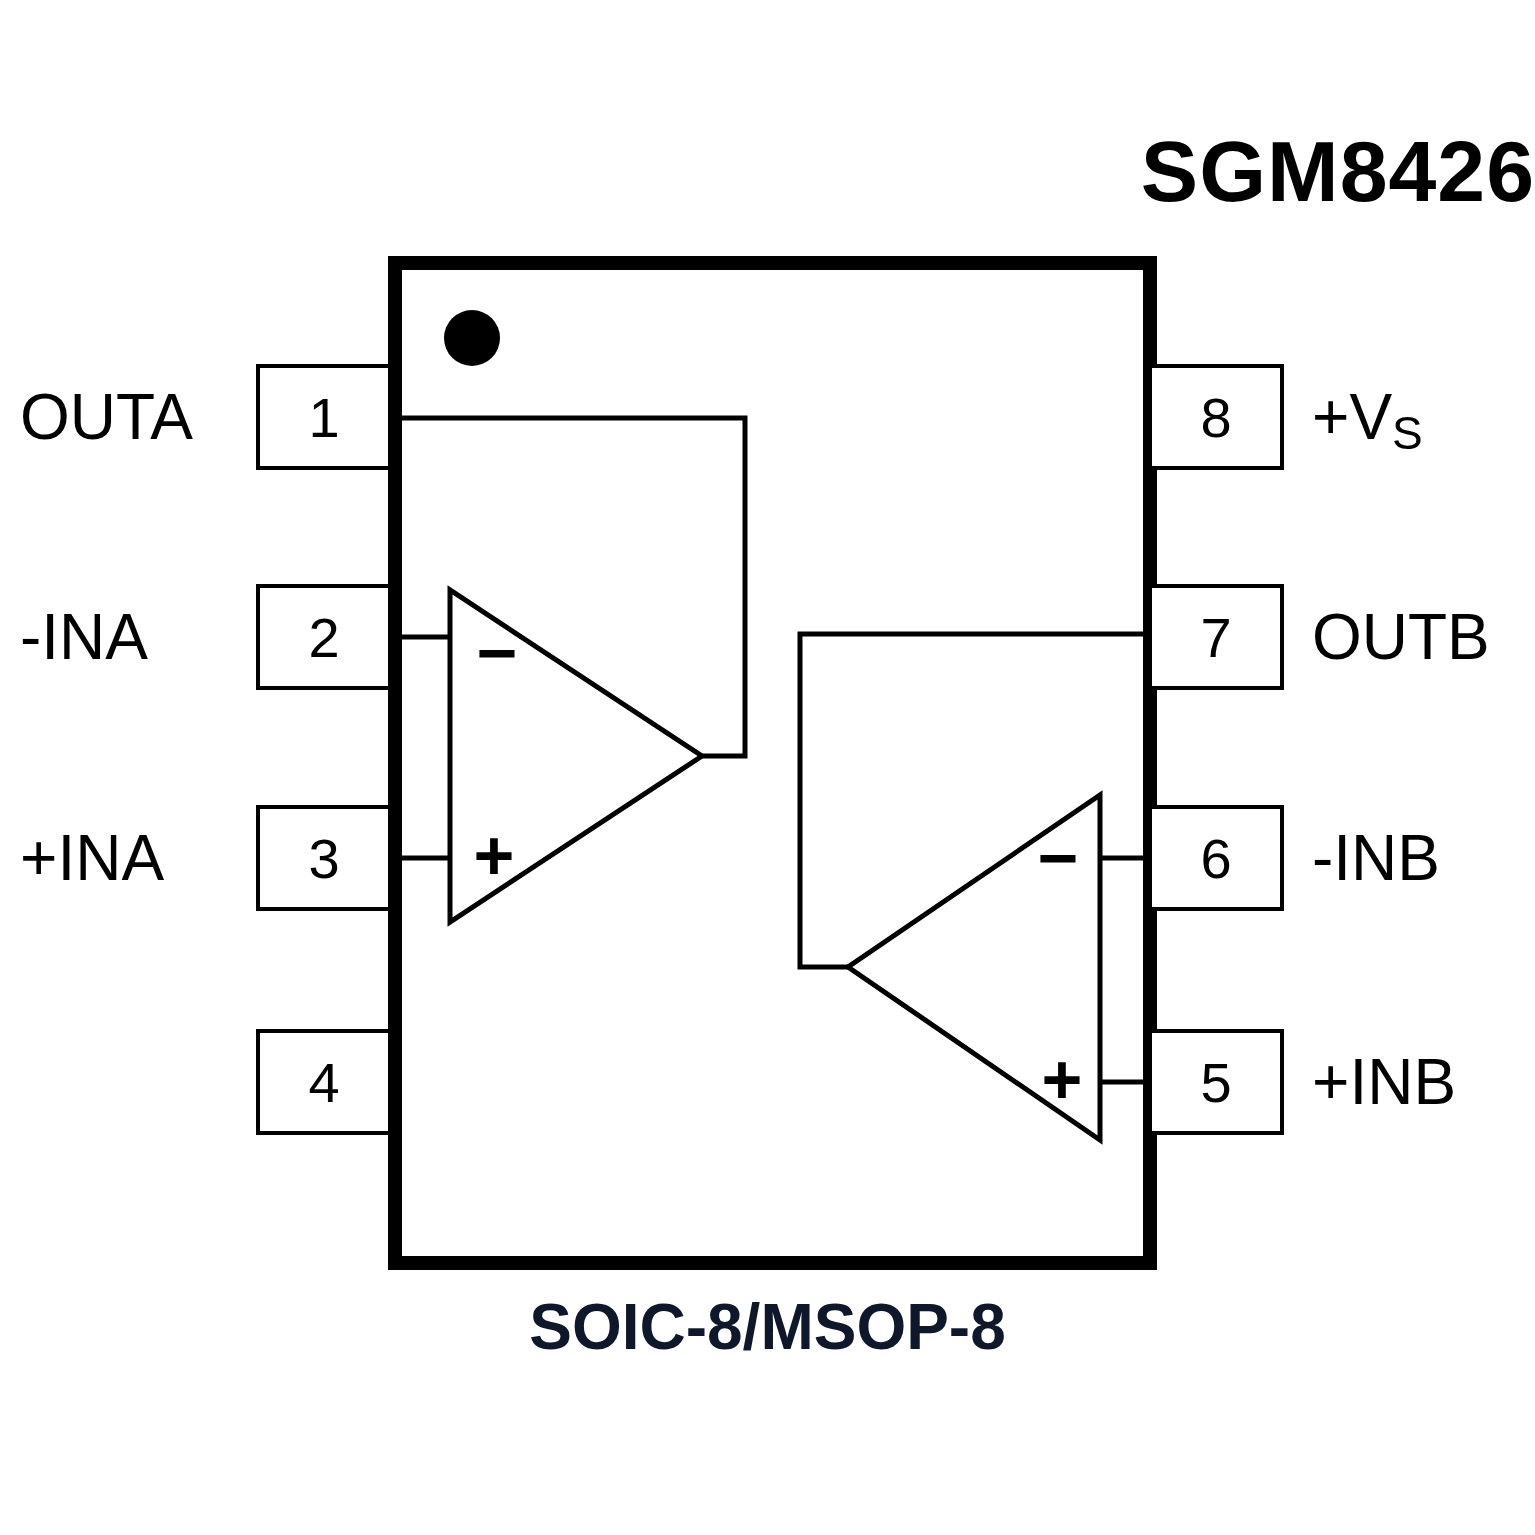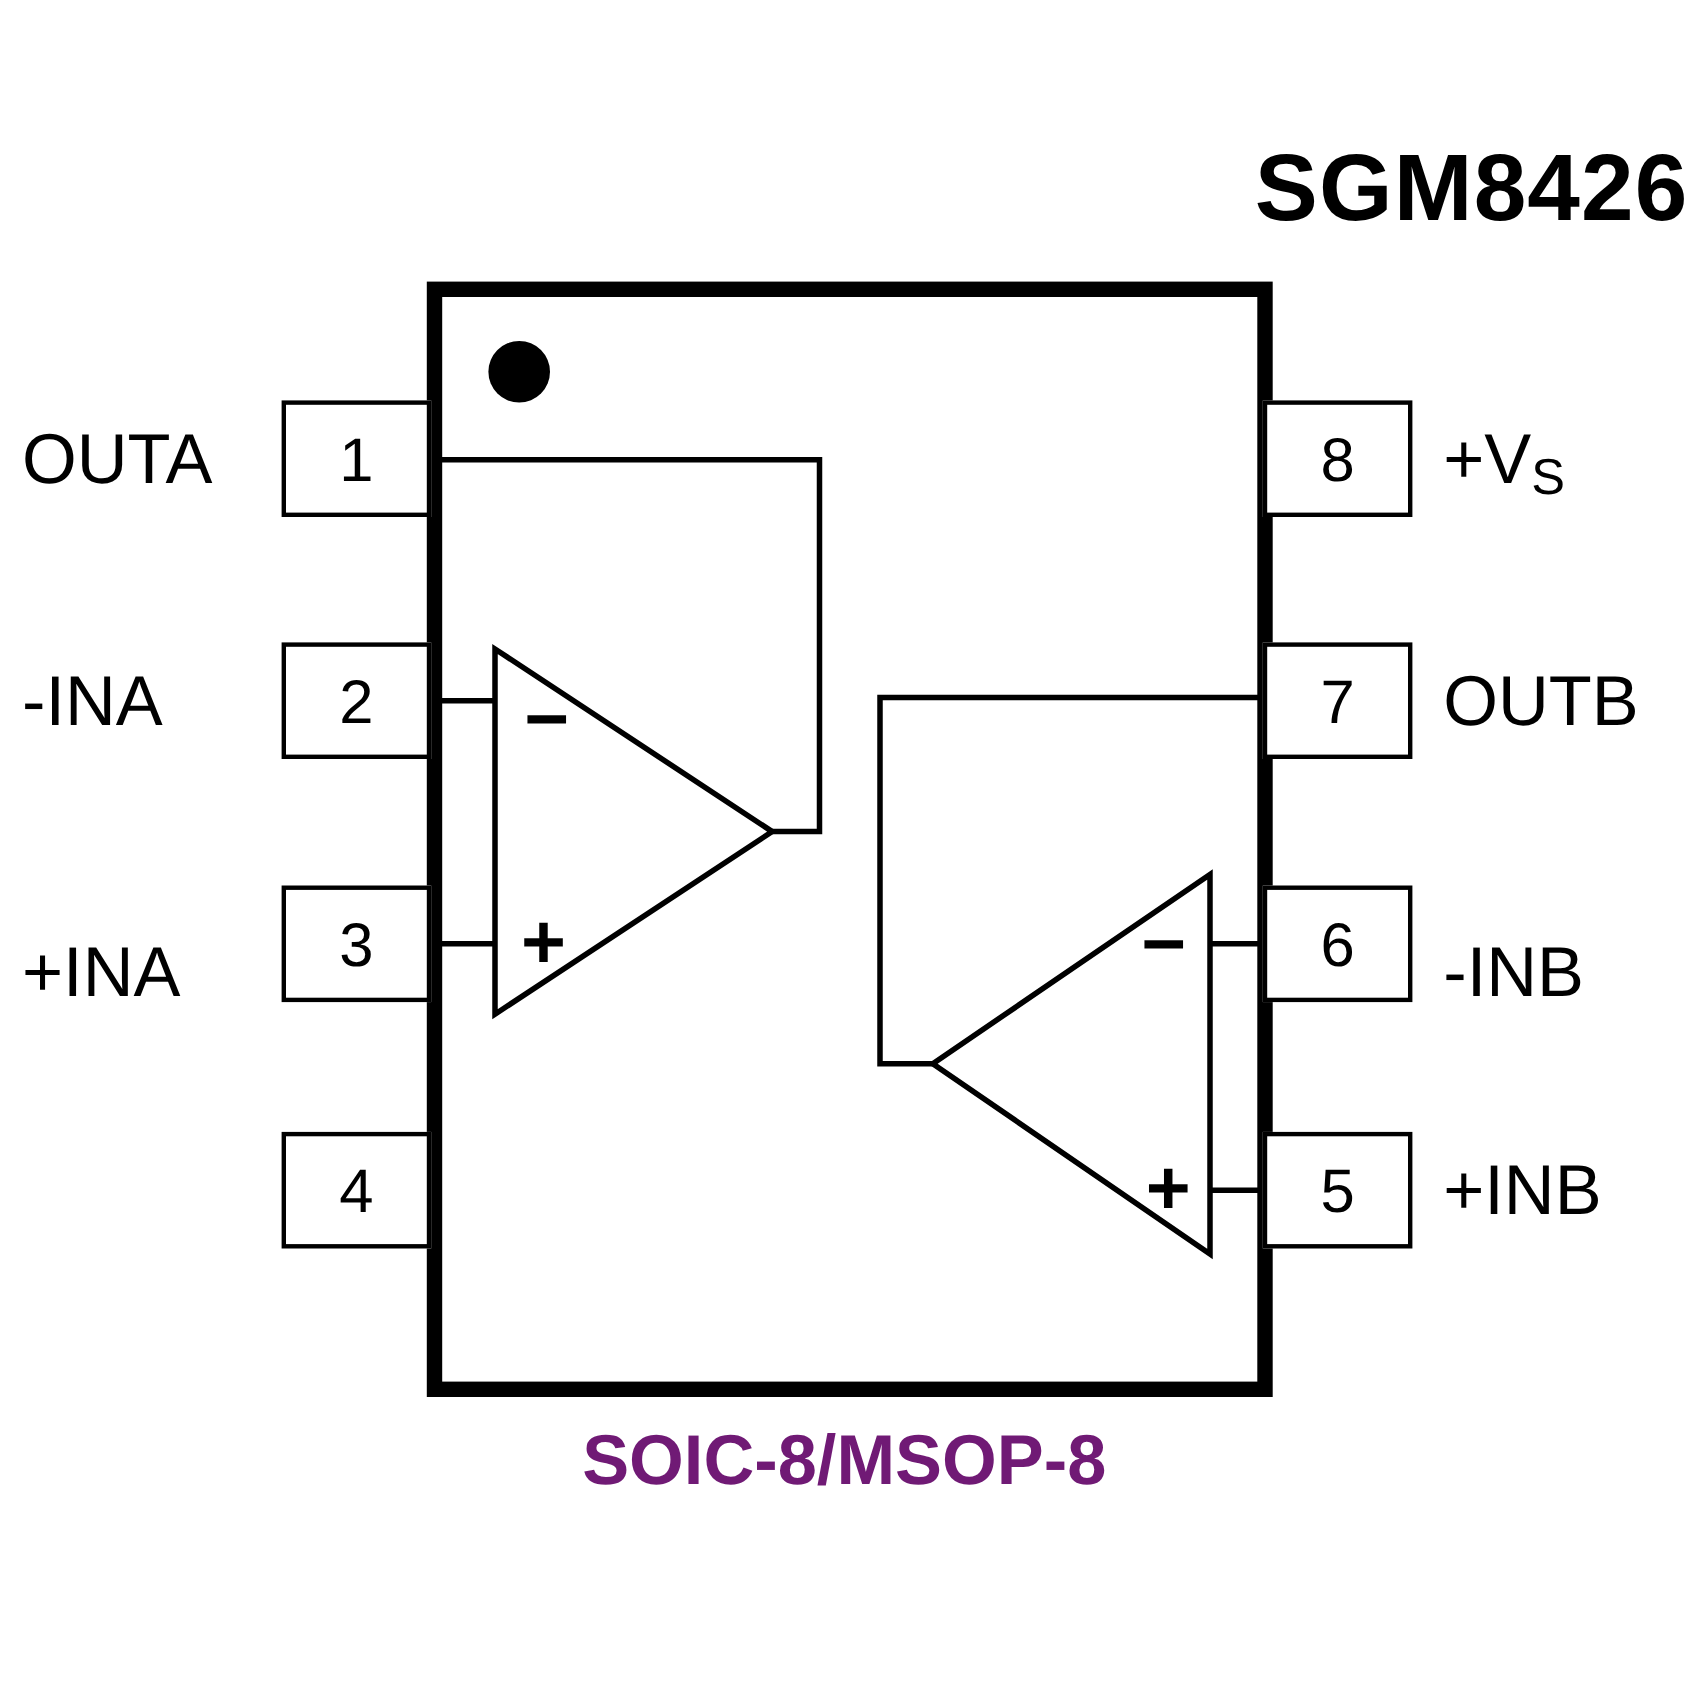--- a/index.html
+++ b/index.html
@@ -34,21 +34,21 @@
     letter-spacing: 1px;
   }
   .package-label {
     position: absolute;
     left: 0;
     top: 1290px;
     width: 100%;
     text-align: center;
     font-size: 64px;
     font-weight: bold;
-    color: #701a75;
+    color: #0f172a;
   }
   .pin-box {
     position: absolute;
     width: 136px;
     height: 106px;
     box-sizing: border-box;
     border: 4px solid #000;
     background: #ffffff;
     display: flex;
     align-items: center;
@@ -67,21 +67,21 @@
     height: 92px;
     line-height: 92px;
     font-size: 64px;
     color: #000;
     white-space: nowrap;
   }
   .pin-label.left  { left: 20px;  width: 212px; text-align: left; }
   .pin-label.right { left: 1312px; width: 220px; text-align: left; }
   .lrow-1 { top: 371px; }
   .lrow-2 { top: 591px; }
-  .lrow-3 { top: 837px; }
+  .lrow-3 { top: 812px; }
   .lrow-4 { top: 1036px; }
   .sub {
     font-size: 46px;
     vertical-align: -10px;
   }
   svg text {
     font-family: "Liberation Sans", sans-serif;
     fill: #000;
   }
 </style>

